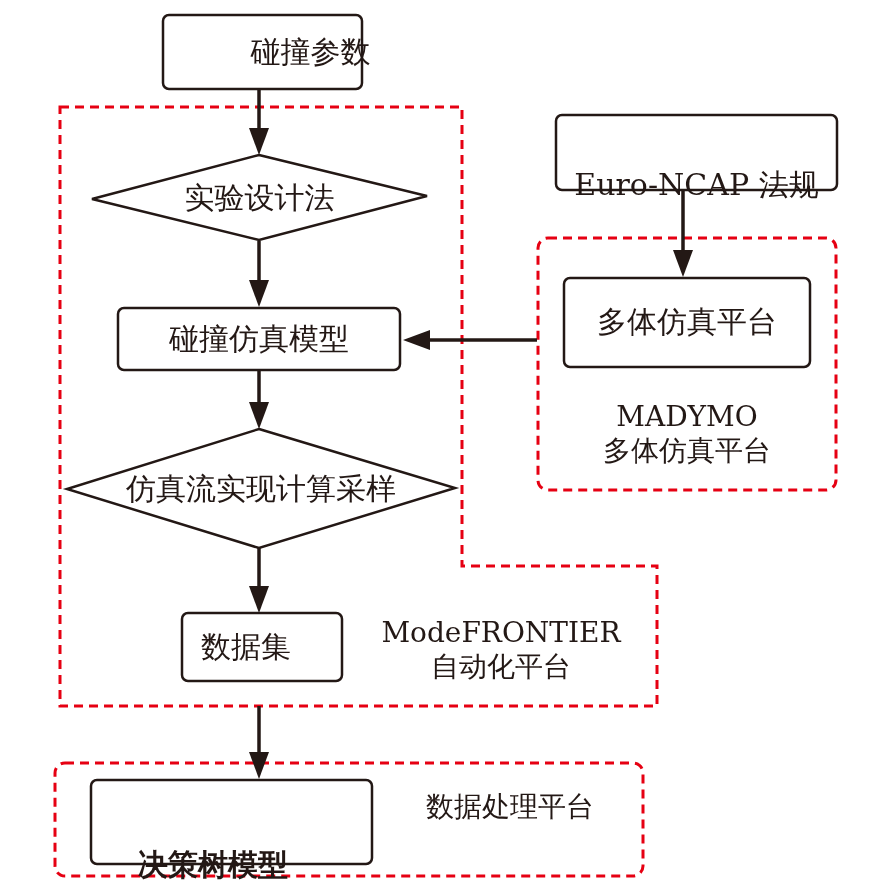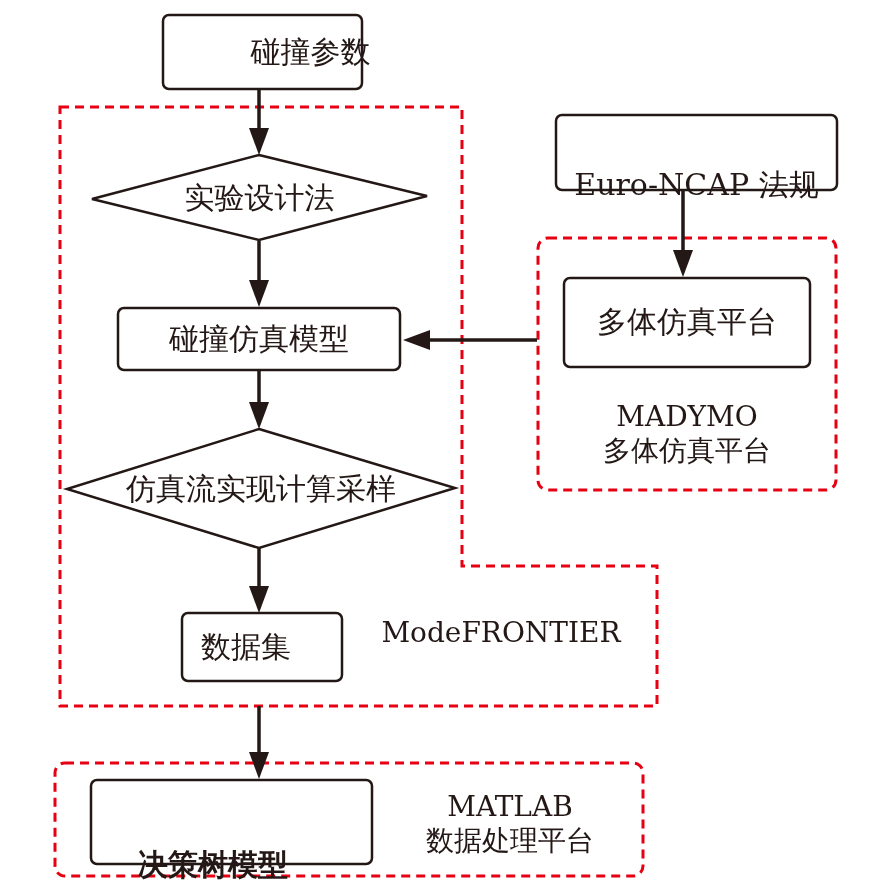--- a/index.html
+++ b/index.html
@@ -58,21 +58,21 @@
 <div class="lbl node" style="left:92px; top:183px; width:335px;text-align:center;">实验设计法</div>
 <div class="lbl node" style="left:118px; top:324px; width:282px;">碰撞仿真模型</div>
 <div class="lbl node" style="left:67px; top:474px; width:388px;">仿真流实现计算采样</div>
 <div class="lbl node" style="left:182px; top:632px; width:128px;">数据集</div>
 <div class="lbl node" style="left:556px; top:138px; width:281px;margin-top:32px;">Euro-NCAP 法规</div>
 <div class="lbl node" style="left:564px; top:307px; width:246px;">多体仿真平台</div>
 <div class="lbl node" style="left:91px; top:850px; width:244px;font-weight:bold;">决策树模型</div>
 
 <div class="lbl plat" style="left:370px; top:616px; width:262px;">
   <div>ModeFRONTIER</div>
+  <div>自动化平台</div>
 </div>
 <div class="lbl plat" style="left:538px; top:400px; width:298px;">
   <div>MADYMO</div>
   <div>多体仿真平台</div>
 </div>
 <div class="lbl plat" style="left:390px; top:790px; width:240px;">
-  <div>MATLAB</div>
   <div>数据处理平台</div>
 </div>
 
 </body></html>

